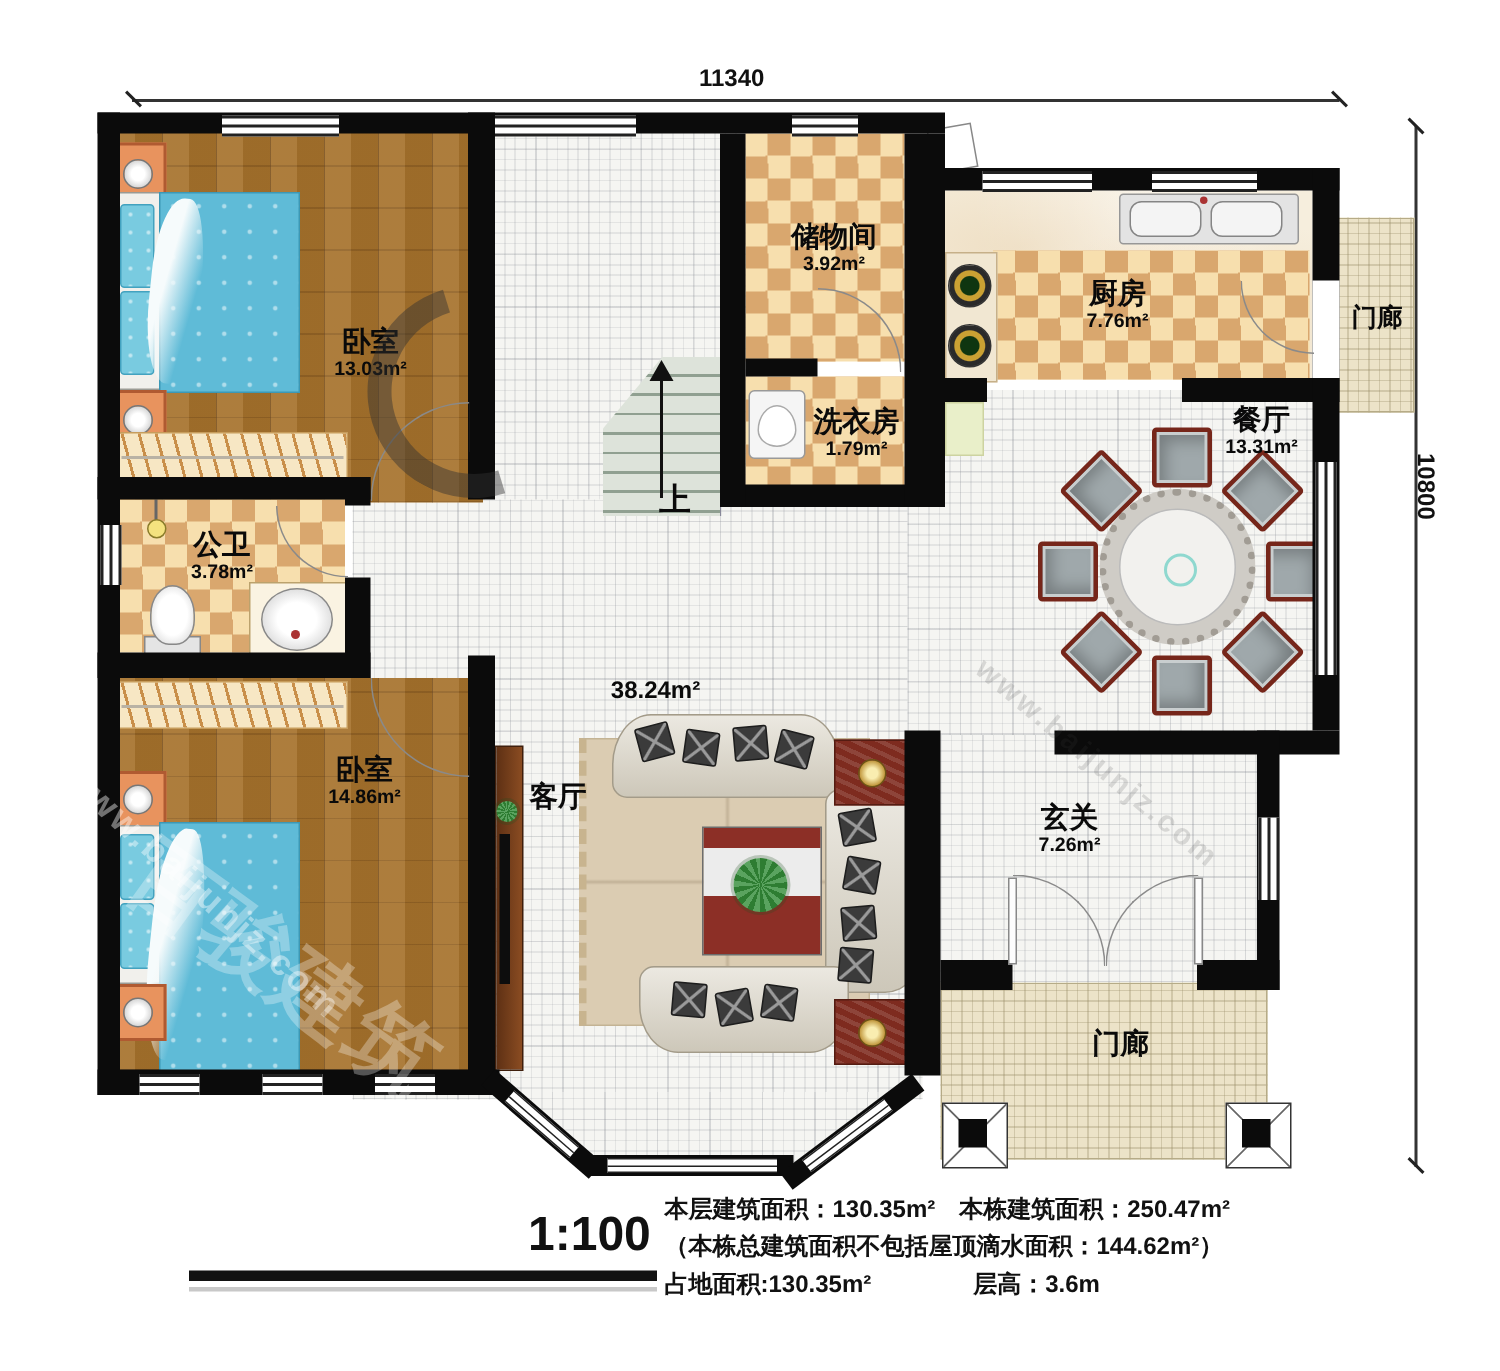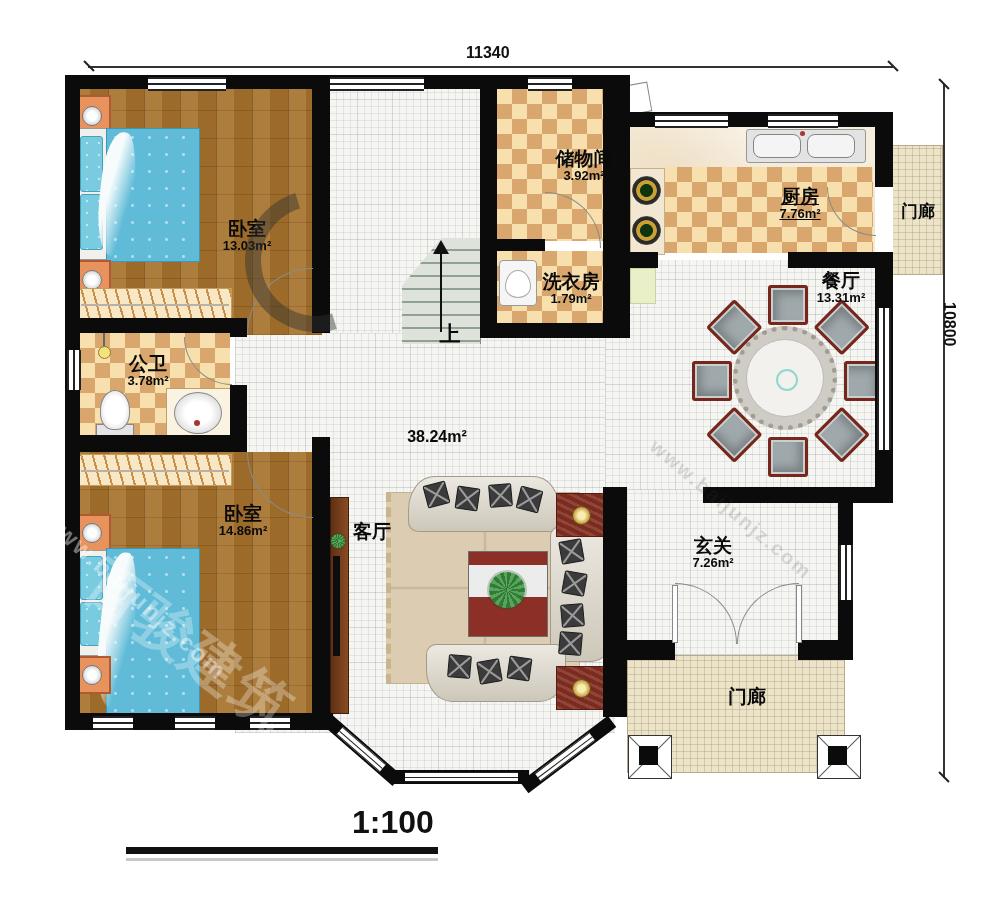--- a/index.html
+++ b/index.html
@@ -270,44 +270,44 @@
   <div class="arc bl" style="left:827px;top:187px;width:48px;height:48px;"></div>
   <div class="arc tr" style="left:675px;top:583px;width:61px;height:60px;"></div>
   <div class="arc tl" style="left:737px;top:583px;width:61px;height:60px;"></div>
   <div class="leaf" style="left:672px;top:585px;width:4px;height:56px;"></div>
   <div class="leaf" style="left:796px;top:585px;width:4px;height:56px;"></div>
 
   <div class="lbl" style="left:247px;top:218px;">
     <span class="nm">卧室</span>
     <span class="ar">13.03m²</span>
   </div>
-  <div class="lbl" style="left:556px;top:148px;margin-left:28px;">
+  <div class="lbl" style="left:556px;top:148px;">
     <span class="nm">储物间</span>
     <span class="ar">3.92m²</span>
   </div>
-  <div class="lbl" style="left:800px;top:186px;text-decoration:underline;">
+  <div class="lbl" style="left:745px;top:186px;">
     <span class="nm">厨房</span>
     <span class="ar">7.76m²</span>
   </div>
   <div class="lbl small" style="left:918px;top:202px;">
     <span class="nm">门廊</span>
   </div>
   <div class="lbl" style="left:571px;top:271px;">
     <span class="nm">洗衣房</span>
     <span class="ar">1.79m²</span>
   </div>
   <div class="lbl" style="left:841px;top:270px;">
     <span class="nm">餐厅</span>
     <span class="ar">13.31m²</span>
   </div>
   <div class="lbl" style="left:148px;top:353px;">
     <span class="nm">公卫</span>
     <span class="ar">3.78m²</span>
   </div>
-  <div class="lbl" style="left:437px;top:428px;">
+  <div class="lbl" style="left:437px;top:452px;">
     <span class="ar" style="font-size:16px;">38.24m²</span>
   </div>
   <div class="lbl" style="left:372px;top:521px;">
     <span class="nm">客厅</span>
   </div>
   <div class="lbl" style="left:243px;top:503px;">
     <span class="nm">卧室</span>
     <span class="ar">14.86m²</span>
   </div>
   <div class="lbl" style="left:713px;top:535px;">
@@ -323,15 +323,18 @@
 
   <div class="abs" style="left:245px;top:190px;width:110px;height:110px;border:16px solid transparent;border-bottom-color:rgba(50,50,50,.45);border-left-color:rgba(50,50,50,.45);border-radius:50%;transform:rotate(28deg);pointer-events:none;"></div>
   <div class="wm-text" style="left:115px;top:545px;font-size:58px;color:rgba(255,255,255,.30);transform:rotate(36deg);">百骏建筑</div>
   <div class="wm-text" style="left:55px;top:505px;font-size:24px;color:rgba(255,255,255,.42);transform:rotate(42deg);">www.baijunjz.com</div>
   <div class="wm-text" style="left:660px;top:435px;font-size:20px;color:rgba(60,60,60,.16);transform:rotate(40deg);">www.baijunjz.com</div>
 
   <div id="title-scale">1:100</div>
   <div class="uline1"></div>
   <div class="uline2"></div>
   <div class="stats">
+    <div><span>本层建筑面积：130.35m²</span><span class="gap1"></span><span>本栋建筑面积：250.47m²</span></div>
+    <div><span>（本栋总建筑面积不包括屋顶滴水面积：144.62m²）</span></div>
+    <div><span>占地面积:130.35m²</span><span class="gap2"></span><span>层高：3.6m</span></div>
   </div>
 
 </div>
 
 </body></html>

